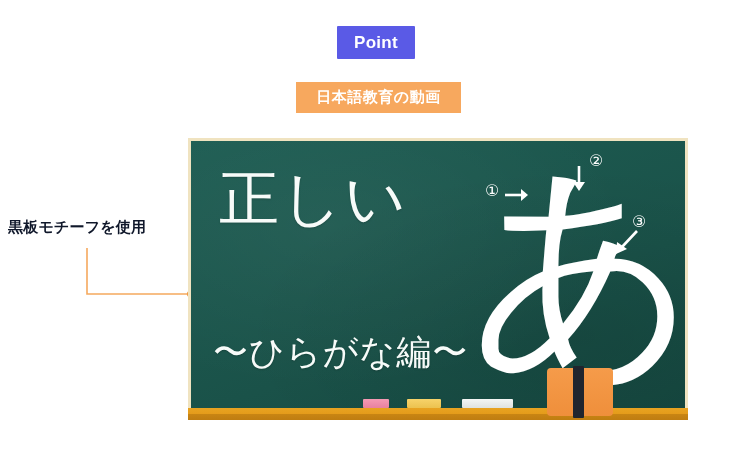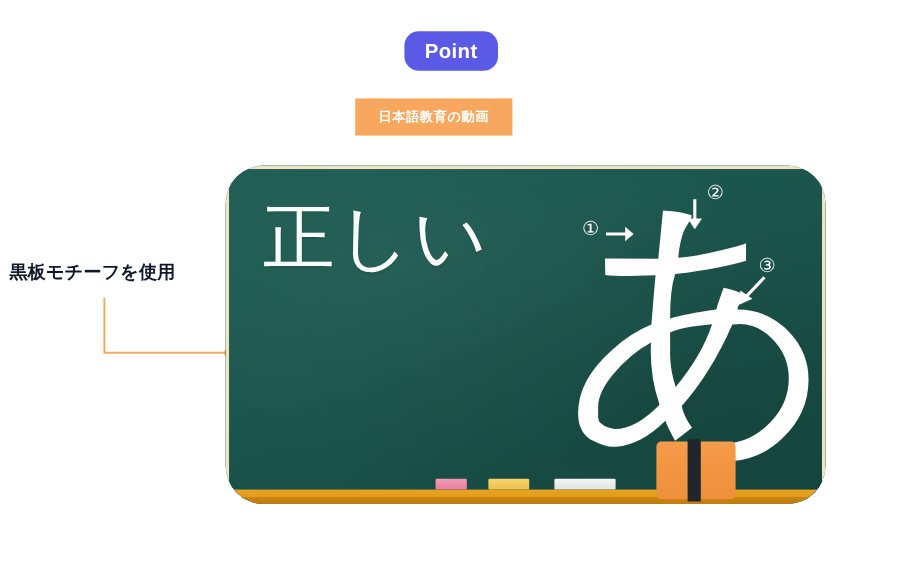--- a/index.html
+++ b/index.html
@@ -24,32 +24,32 @@
     justify-content: center;
     box-sizing: border-box;
     color: #ffffff;
   }
   #point-badge {
     left: 337px;
     top: 26px;
     width: 78px;
     height: 33px;
     background: #5a5ae6;
-    border-radius: 12px;
+    border-radius: 1px;
     font-size: 17px;
     font-weight: 700;
     letter-spacing: 0.3px;
   }
   #video-badge {
     left: 296px;
     top: 82px;
-    width: 131px;
+    width: 165px;
     height: 31px;
     background: #f7a85e;
-    font-size: 11px;
+    font-size: 15px;
     font-weight: 700;
     letter-spacing: 0.5px;
     font-family: "DejaVu Sans", "Liberation Sans", sans-serif;
   }
 
   
   #annotation-label {
     position: absolute;
     left: 8px;
     top: 218px;
@@ -71,21 +71,20 @@
 
   
   #chalkboard-image {
     position: absolute;
     left: 188px;
     top: 138px;
     width: 500px;
     height: 282px;
     overflow: hidden;
     background: #1f5a52;
-    border-radius: 32px;
   }
   #board-frame {
     position: absolute;
     inset: 0;
     border: 3px solid #f0e3c0;
     box-sizing: border-box;
     background: linear-gradient(135deg, #1d5b51 0%, #1a5249 55%, #164a42 100%);
   }
   #board-surface {
     position: absolute;
@@ -205,20 +204,21 @@
   <path d="M 7 5 L 7 51 L 109 51" fill="none" stroke="#f5a95e" stroke-width="1.6"></path>
   <circle cx="110" cy="51" r="3.1" fill="#f09b45"></circle>
 </svg>
 
 <div id="chalkboard-image">
 
   <div id="board-frame"></div>
   <div id="board-surface">
 
     <div class="board-text" id="line-1">正しい</div>
+    <div class="board-text" id="line-3">〜ひらがな編〜</div>
 
     <div id="hiragana-a">あ</div>
 
     <div class="stroke-marker" id="stroke-1">①</div>
     <svg class="stroke-arrow" id="arrow-1" width="26" height="20" viewBox="0 0 26 20">
       <path d="M1 10 L19 10" stroke="#ffffff" stroke-width="2.6" fill="none"></path>
       <path d="M17 4 L24 10 L17 16 Z" fill="#ffffff"></path>
     </svg>
 
     <div class="stroke-marker" id="stroke-2">②</div>

